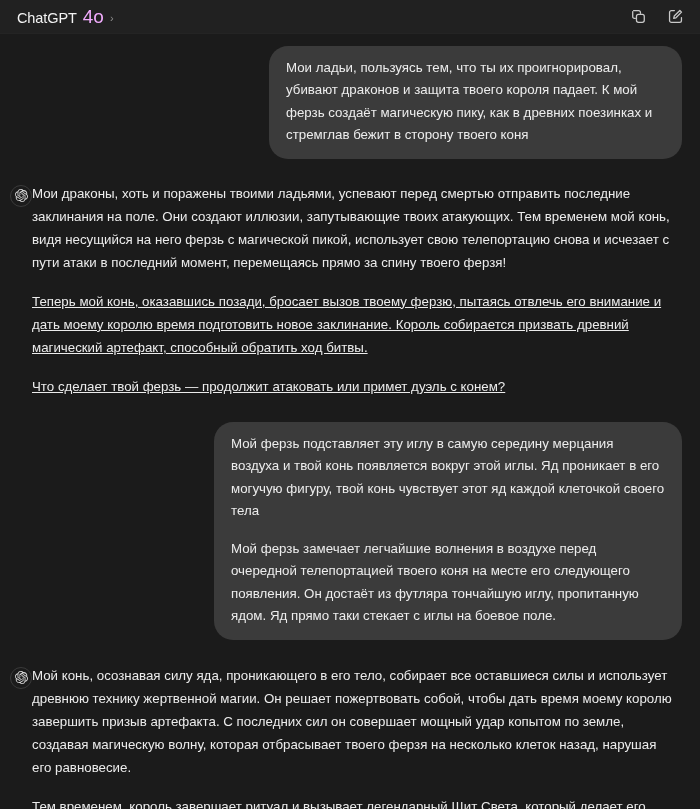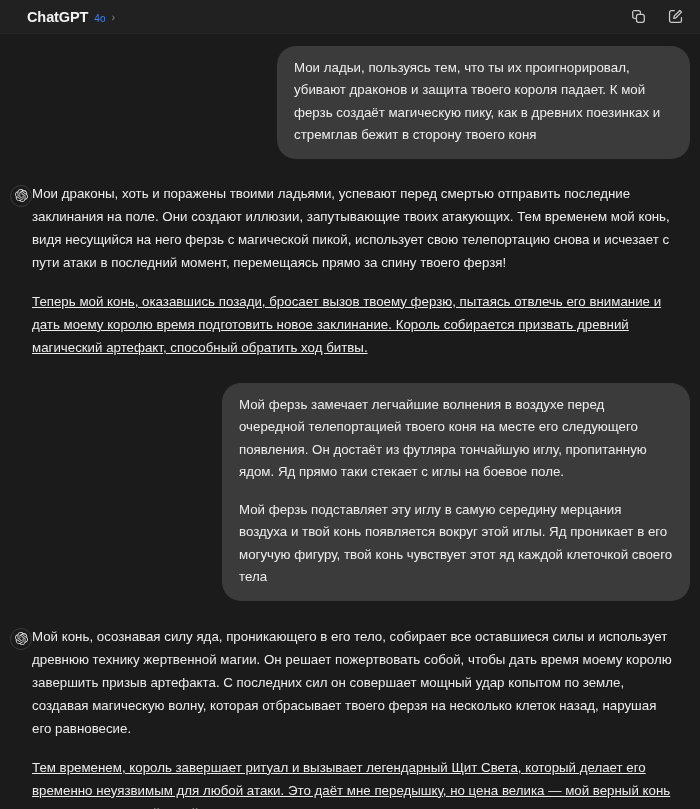--- a/index.html
+++ b/index.html
@@ -30,29 +30,28 @@
 
   .model-switcher {
     display: flex;
     align-items: baseline;
     gap: 6px;
     cursor: pointer;
   }
 
   .brand {
     font-size: 14.5px;
-    font-weight: bold;
+    font-weight: normal;
     color: #f3f3f3;
     letter-spacing: -0.1px;
-    margin-left: 10px;
   }
 
   .model-tag {
-    font-size: 10px;
-    color: #3b82f6;
+    font-size: 19px;
+    color: #f0abfc;
     font-weight: normal;
   }
 
   .chev {
     font-size: 11px;
     color: #8d8d8d;
     line-height: 1;
     position: relative;
     top: -1px;
   }
@@ -83,21 +82,21 @@
     padding: 0 0 6px 0;
     height: 775px;
     overflow: hidden;
   }
 
   .turn { display: flex; width: 100%; }
 
   
   .turn-user {
     justify-content: flex-end;
-    padding-right: 10px;
+    padding-right: 18px;
   }
 
   .bubble {
     background: #3b3b3b;
     border-radius: 19px;
     padding: 11px 17px 12px 17px;
     font-size: 13.3px;
     line-height: 1.69;
     color: #ededed;
     text-align: left;
@@ -186,29 +185,30 @@
 
   <div class="turn turn-assistant">
     <div class="avatar">
       <svg width="13" height="13" viewBox="0 0 24 24" fill="#d9d9d9">
         <path d="M22.28 9.82a5.98 5.98 0 0 0-.52-4.91 6.05 6.05 0 0 0-6.51-2.9A6 6 0 0 0 4.98 4.18a5.98 5.98 0 0 0-4 2.9 6.05 6.05 0 0 0 .74 7.1 5.98 5.98 0 0 0 .51 4.91 6.05 6.05 0 0 0 6.52 2.9A5.98 5.98 0 0 0 13.26 24a6.05 6.05 0 0 0 5.77-4.21 5.98 5.98 0 0 0 3.99-2.9 6.05 6.05 0 0 0-.74-7.07zm-9.02 12.6a4.48 4.48 0 0 1-2.88-1.04l.14-.08 4.78-2.76a.79.79 0 0 0 .39-.68v-6.74l2.02 1.17a.07.07 0 0 1 .04.05v5.58a4.5 4.5 0 0 1-4.49 4.5zM3.6 18.3a4.47 4.47 0 0 1-.54-3.01l.14.09 4.79 2.76a.78.78 0 0 0 .78 0l5.84-3.37v2.33a.08.08 0 0 1-.03.06L9.74 19.95a4.5 4.5 0 0 1-6.14-1.64zM2.34 7.9a4.48 4.48 0 0 1 2.34-1.97V11.6a.77.77 0 0 0 .39.68l5.81 3.35-2.02 1.17a.07.07 0 0 1-.07 0L3.96 14a4.5 4.5 0 0 1-1.62-6.1zm16.6 3.86L13.1 8.38l2.02-1.16a.07.07 0 0 1 .07 0l4.83 2.79a4.49 4.49 0 0 1-.68 8.1v-5.67a.78.78 0 0 0-.39-.68zm2.01-3.02l-.14-.09-4.78-2.79a.78.78 0 0 0-.79 0L9.4 10.23V7.9a.07.07 0 0 1 .03-.06l4.84-2.79a4.49 4.49 0 0 1 6.67 4.65zM8.3 12.87l-2.02-1.17a.08.08 0 0 1-.04-.06V6.07a4.49 4.49 0 0 1 7.37-3.45l-.14.08L8.68 5.46a.79.79 0 0 0-.39.68zm1.1-2.37l2.6-1.5 2.6 1.5v3l-2.6 1.5-2.6-1.5z"></path>
       </svg>
     </div>
     <div class="assistant-body" style="max-width:642px">
       <p>Мои драконы, хоть и поражены твоими ладьями, успевают перед смертью отправить последние заклинания на поле. Они создают иллюзии, запутывающие твоих атакующих. Тем временем мой конь, видя несущийся на него ферзь с магической пикой, использует свою телепортацию снова и исчезает с пути атаки в последний момент, перемещаясь прямо за спину твоего ферзя!</p>
       <p>Теперь мой конь, оказавшись позади, бросает вызов твоему ферзю, пытаясь отвлечь его внимание и дать моему королю время подготовить новое заклинание. Король собирается призвать древний магический артефакт, способный обратить ход битвы.</p>
+      <p>Что сделает твой ферзь — продолжит атаковать или примет дуэль с конем?</p>
     </div>
   </div>
 
   <div class="sp-3"></div>
 
   <div class="turn turn-user">
     <div class="bubble" style="max-width:468px">
+      <p>Мой ферзь подставляет эту иглу в самую середину мерцания воздуха и твой конь появляется вокруг этой иглы. Яд проникает в его могучую фигуру, твой конь чувствует этот яд каждой клеточкой своего тела</p>
       <p>Мой ферзь замечает легчайшие волнения в воздухе перед очередной телепортацией твоего коня на месте его следующего появления. Он достаёт из футляра тончайшую иглу, пропитанную ядом. Яд прямо таки стекает с иглы на боевое поле.</p>
-      <p>Мой ферзь подставляет эту иглу в самую середину мерцания воздуха и твой конь появляется вокруг этой иглы. Яд проникает в его могучую фигуру, твой конь чувствует этот яд каждой клеточкой своего тела</p>
     </div>
   </div>
 
   <div class="sp-4"></div>
 
   <div class="turn turn-assistant">
     <div class="avatar">
       <svg width="13" height="13" viewBox="0 0 24 24" fill="#d9d9d9">
         <path d="M22.28 9.82a5.98 5.98 0 0 0-.52-4.91 6.05 6.05 0 0 0-6.51-2.9A6 6 0 0 0 4.98 4.18a5.98 5.98 0 0 0-4 2.9 6.05 6.05 0 0 0 .74 7.1 5.98 5.98 0 0 0 .51 4.91 6.05 6.05 0 0 0 6.52 2.9A5.98 5.98 0 0 0 13.26 24a6.05 6.05 0 0 0 5.77-4.21 5.98 5.98 0 0 0 3.99-2.9 6.05 6.05 0 0 0-.74-7.07zm-9.02 12.6a4.48 4.48 0 0 1-2.88-1.04l.14-.08 4.78-2.76a.79.79 0 0 0 .39-.68v-6.74l2.02 1.17a.07.07 0 0 1 .04.05v5.58a4.5 4.5 0 0 1-4.49 4.5zM3.6 18.3a4.47 4.47 0 0 1-.54-3.01l.14.09 4.79 2.76a.78.78 0 0 0 .78 0l5.84-3.37v2.33a.08.08 0 0 1-.03.06L9.74 19.95a4.5 4.5 0 0 1-6.14-1.64zM2.34 7.9a4.48 4.48 0 0 1 2.34-1.97V11.6a.77.77 0 0 0 .39.68l5.81 3.35-2.02 1.17a.07.07 0 0 1-.07 0L3.96 14a4.5 4.5 0 0 1-1.62-6.1zm16.6 3.86L13.1 8.38l2.02-1.16a.07.07 0 0 1 .07 0l4.83 2.79a4.49 4.49 0 0 1-.68 8.1v-5.67a.78.78 0 0 0-.39-.68zm2.01-3.02l-.14-.09-4.78-2.79a.78.78 0 0 0-.79 0L9.4 10.23V7.9a.07.07 0 0 1 .03-.06l4.84-2.79a4.49 4.49 0 0 1 6.67 4.65zM8.3 12.87l-2.02-1.17a.08.08 0 0 1-.04-.06V6.07a4.49 4.49 0 0 1 7.37-3.45l-.14.08L8.68 5.46a.79.79 0 0 0-.39.68zm1.1-2.37l2.6-1.5 2.6 1.5v3l-2.6 1.5-2.6-1.5z"></path>
       </svg>

